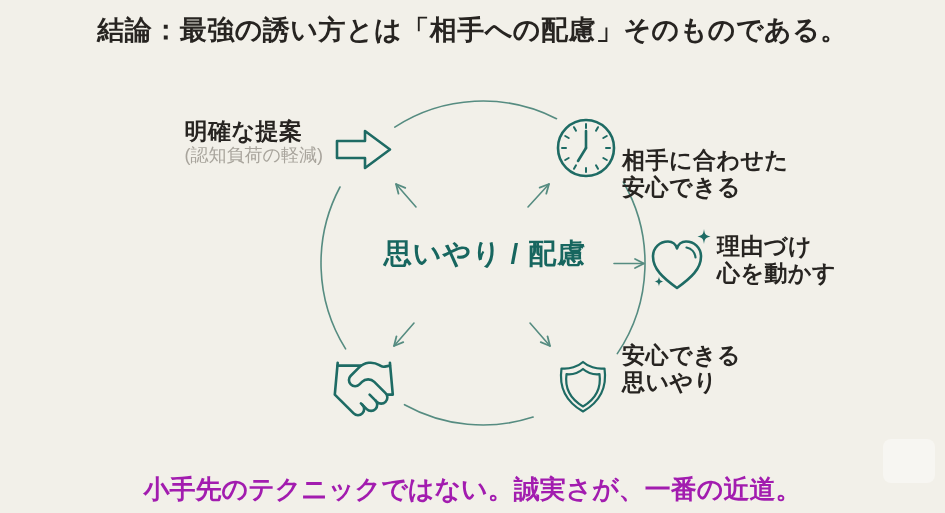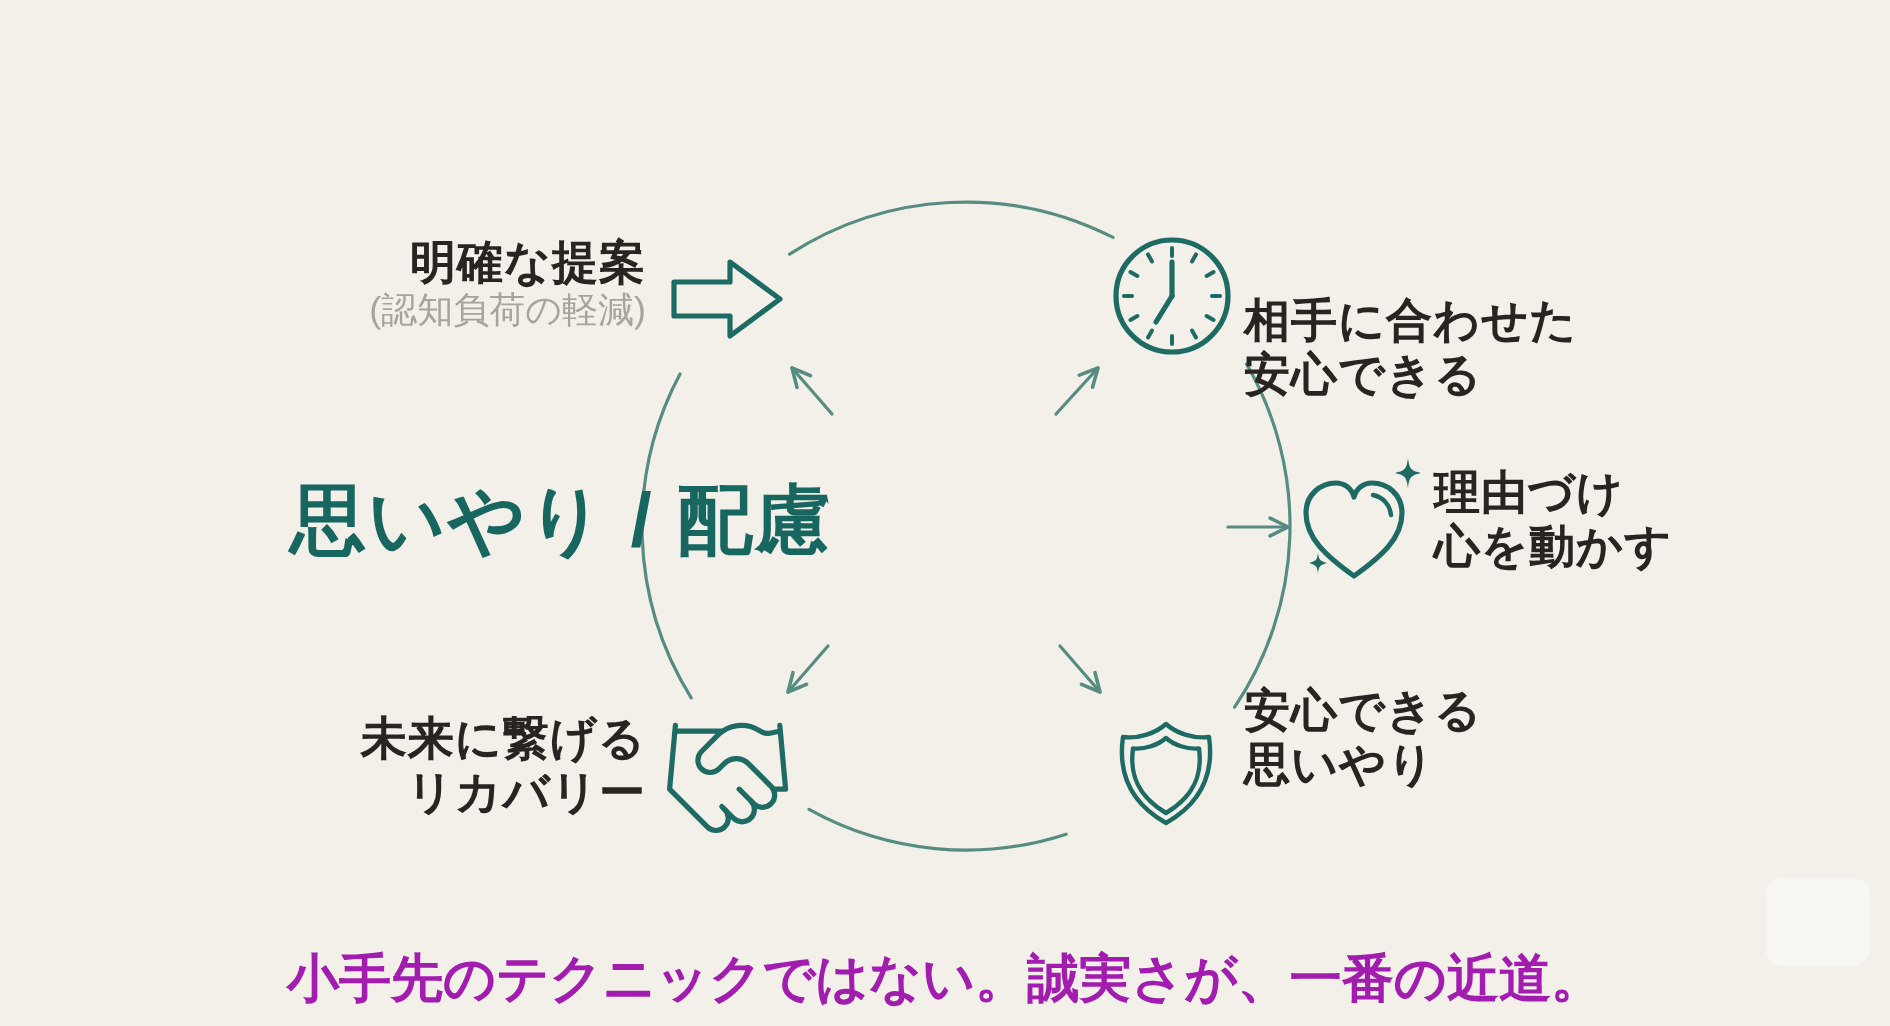--- a/index.html
+++ b/index.html
@@ -19,42 +19,43 @@
     text-align:center; font-size:26px; font-weight:700; color:#a21caf;
   }
   .node {
     position:absolute; font-size:23px; font-weight:700;
     line-height:1.16; color:#272421; letter-spacing:0.5px;
   }
   .node .sub {
     display:block; margin-top:0; font-size:18px; font-weight:400;
     letter-spacing:0; color:#a8a49c;
   }
-  .node.align-right { text-align:right; }
+  .node.align-right { text-align:left; }
   #node-proposal { top:118px; right:622px; }
   #node-timing   { top:119px; left:622px;margin-top:28px; }
   #node-reason   { top:233px; left:717px; }
   #node-safety   { top:342px; left:622px; }
   #node-recovery { top:356px; right:622px; }
   .center-label {
     position:absolute; top:235px; left:145px; width:680px;
-    font-size:38px; font-weight:700;
+    text-align:center; font-size:28px; font-weight:700;
     letter-spacing:1px; color:#17665f;
   }
   svg.diagram { position:absolute; left:0; top:0; }
   .watermark {
     position:absolute; right:10px; bottom:30px; width:52px; height:44px;
     background:rgba(255,255,255,0.4); border-radius:8px;
   }
 </style>
 </head>
 <body>
 
 <div class="stage">
 
+  <div class="title">結論：最強の誘い方とは「相手への配慮」そのものである。</div>
 
   <svg class="diagram" width="945" height="513" viewBox="0 0 945 513">
     <defs>
       <marker id="ah" viewBox="0 0 10 10" refX="8.5" refY="5" markerWidth="8" markerHeight="8" orient="auto-start-reverse">
         <path d="M1.5 1.5 L8.5 5 L1.5 8.5" fill="none" stroke="#568c81" stroke-width="1.4" stroke-linecap="round" stroke-linejoin="round"></path>
       </marker>
     </defs>
 
     <g fill="none" stroke="#568c81" stroke-width="1.6" stroke-linecap="round">
       <path d="M556.5 118.7 A162 162 0 0 0 394.8 127.1"></path>
@@ -131,23 +132,19 @@
   <div class="node" id="node-reason">
     <div>理由づけ</div>
     <div>心を動かす</div>
   </div>
 
   <div class="node" id="node-safety">
     <div>安心できる</div>
     <div>思いやり</div>
   </div>
 
-  <div class="node align-right" id="node-recovery">
-    <div>未来に繋げる</div>
-    <div>リカバリー</div>
-  </div>
 
   <div class="center-label">思いやり / 配慮</div>
 
   <div class="footer">小手先のテクニックではない。誠実さが、一番の近道。</div>
 
   <div class="watermark"></div>
 </div>
 
 </body></html>

